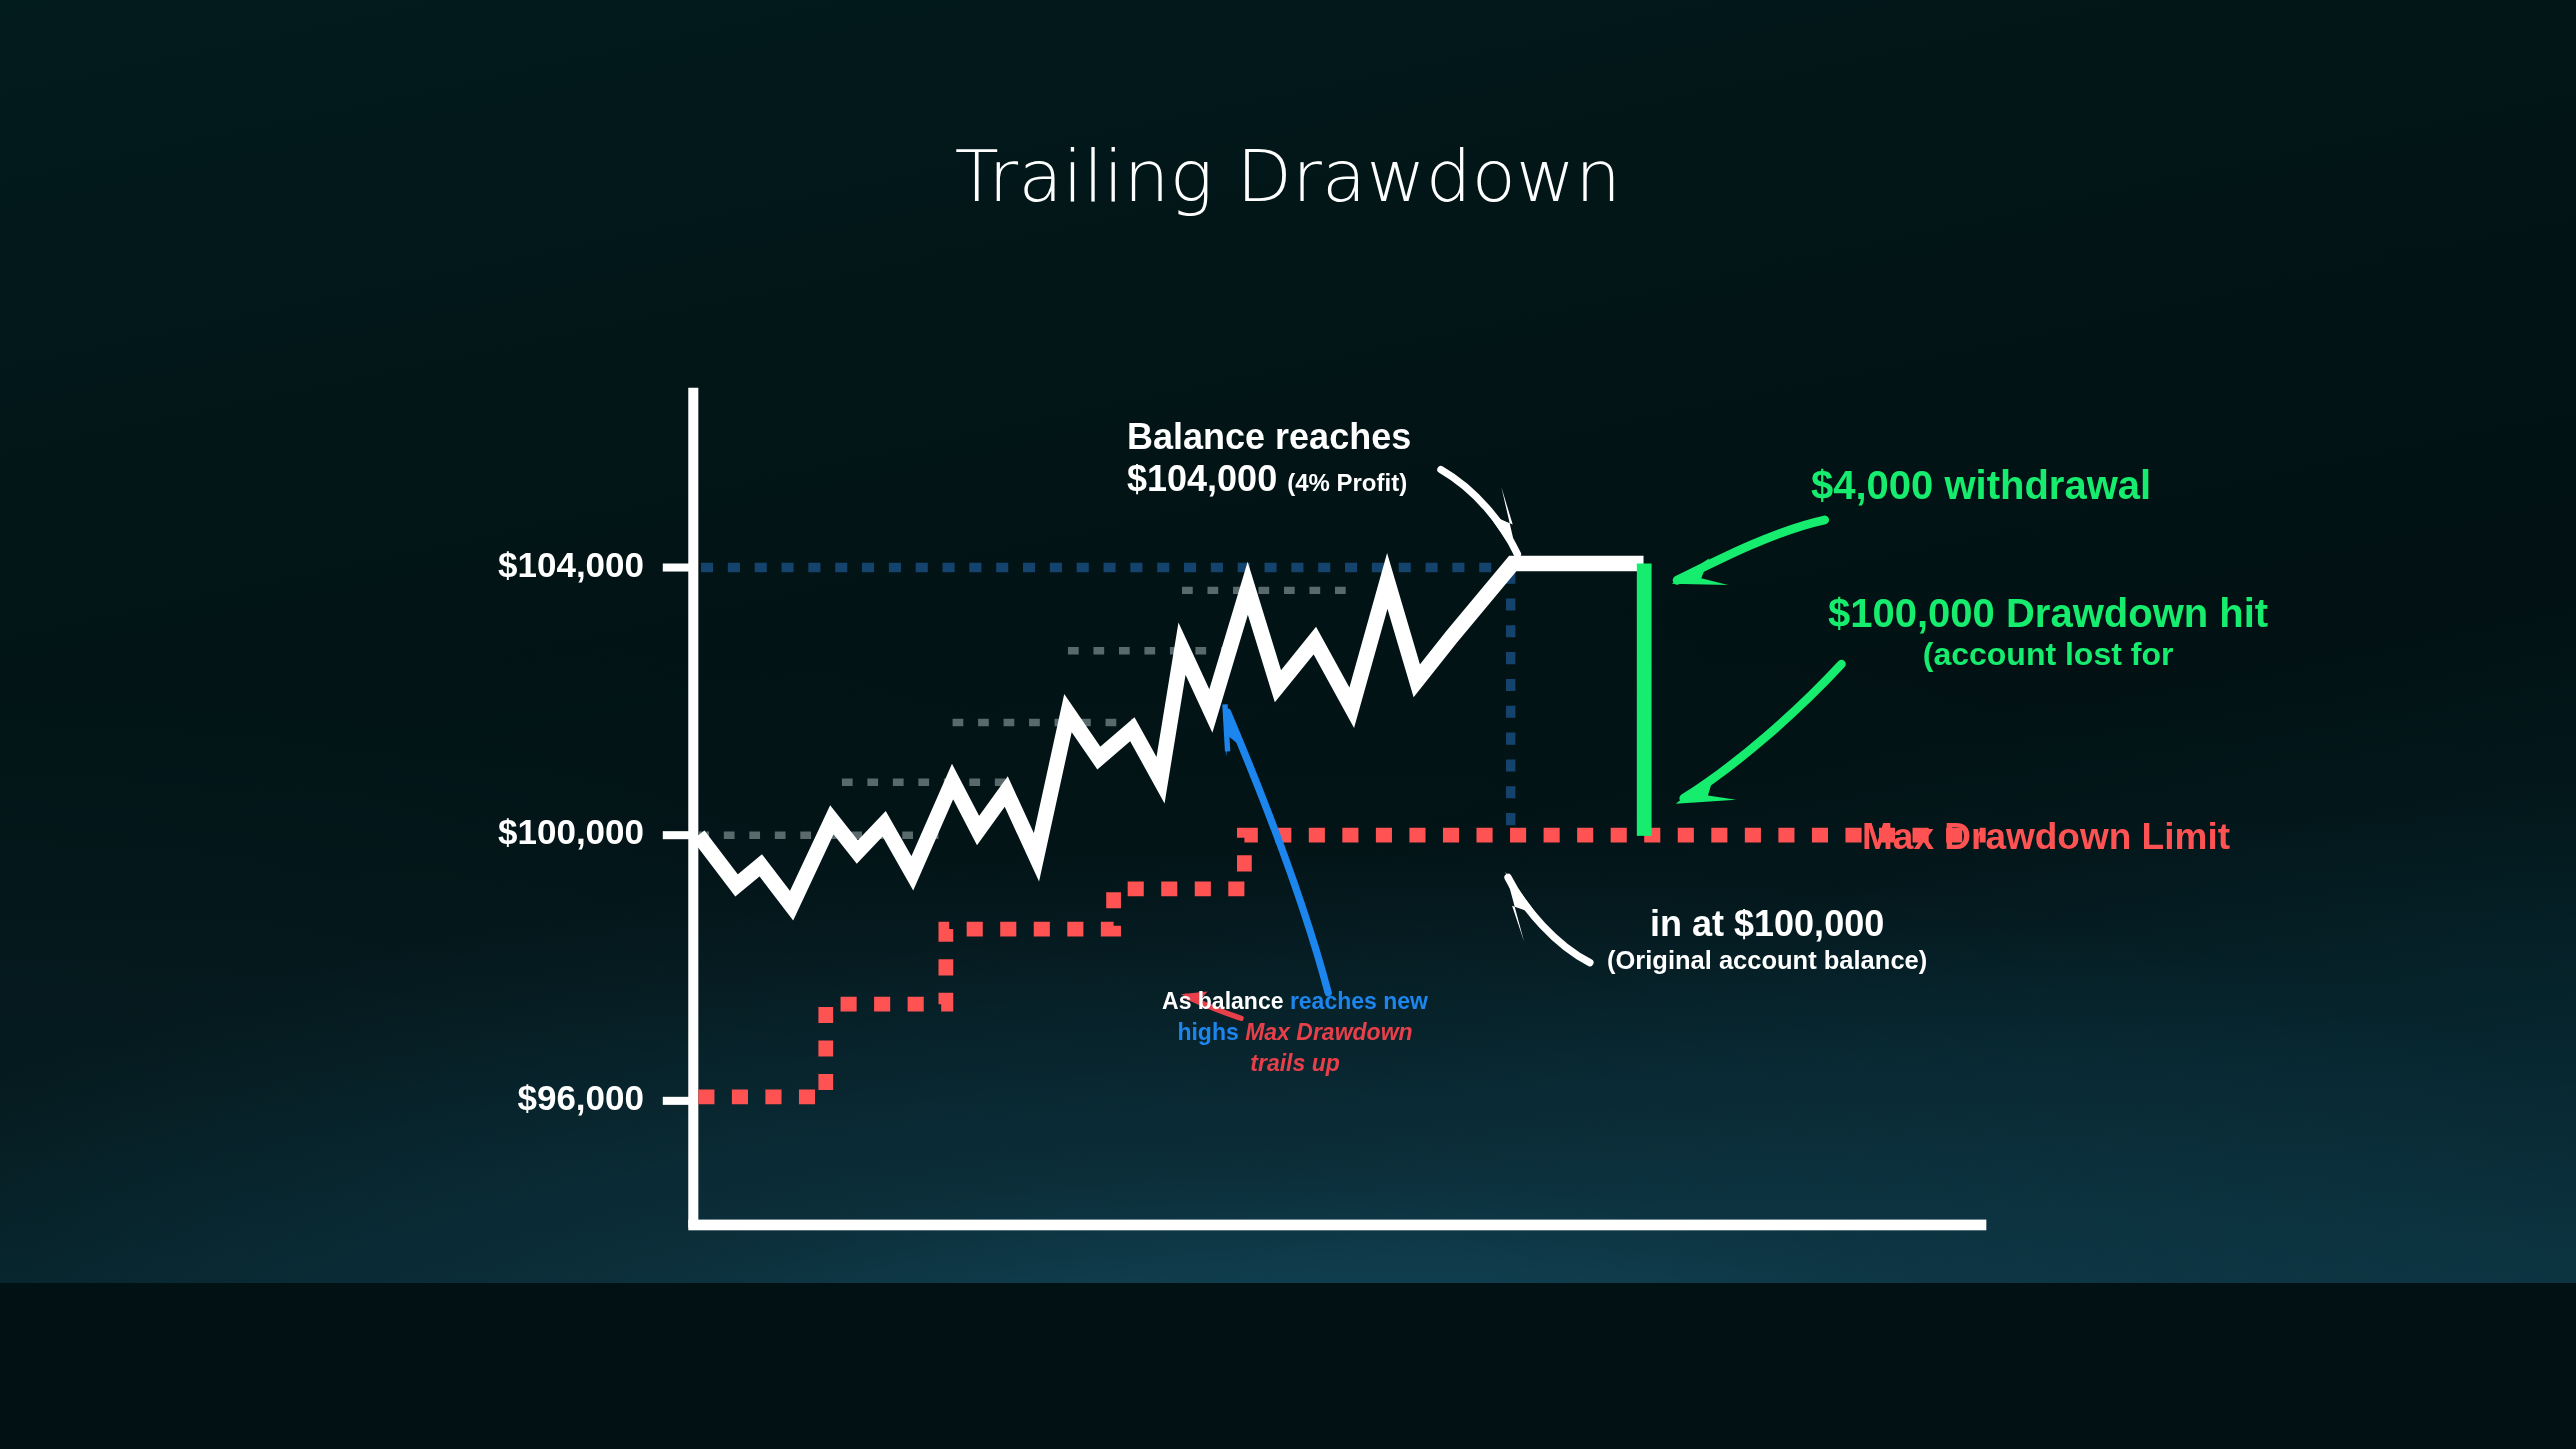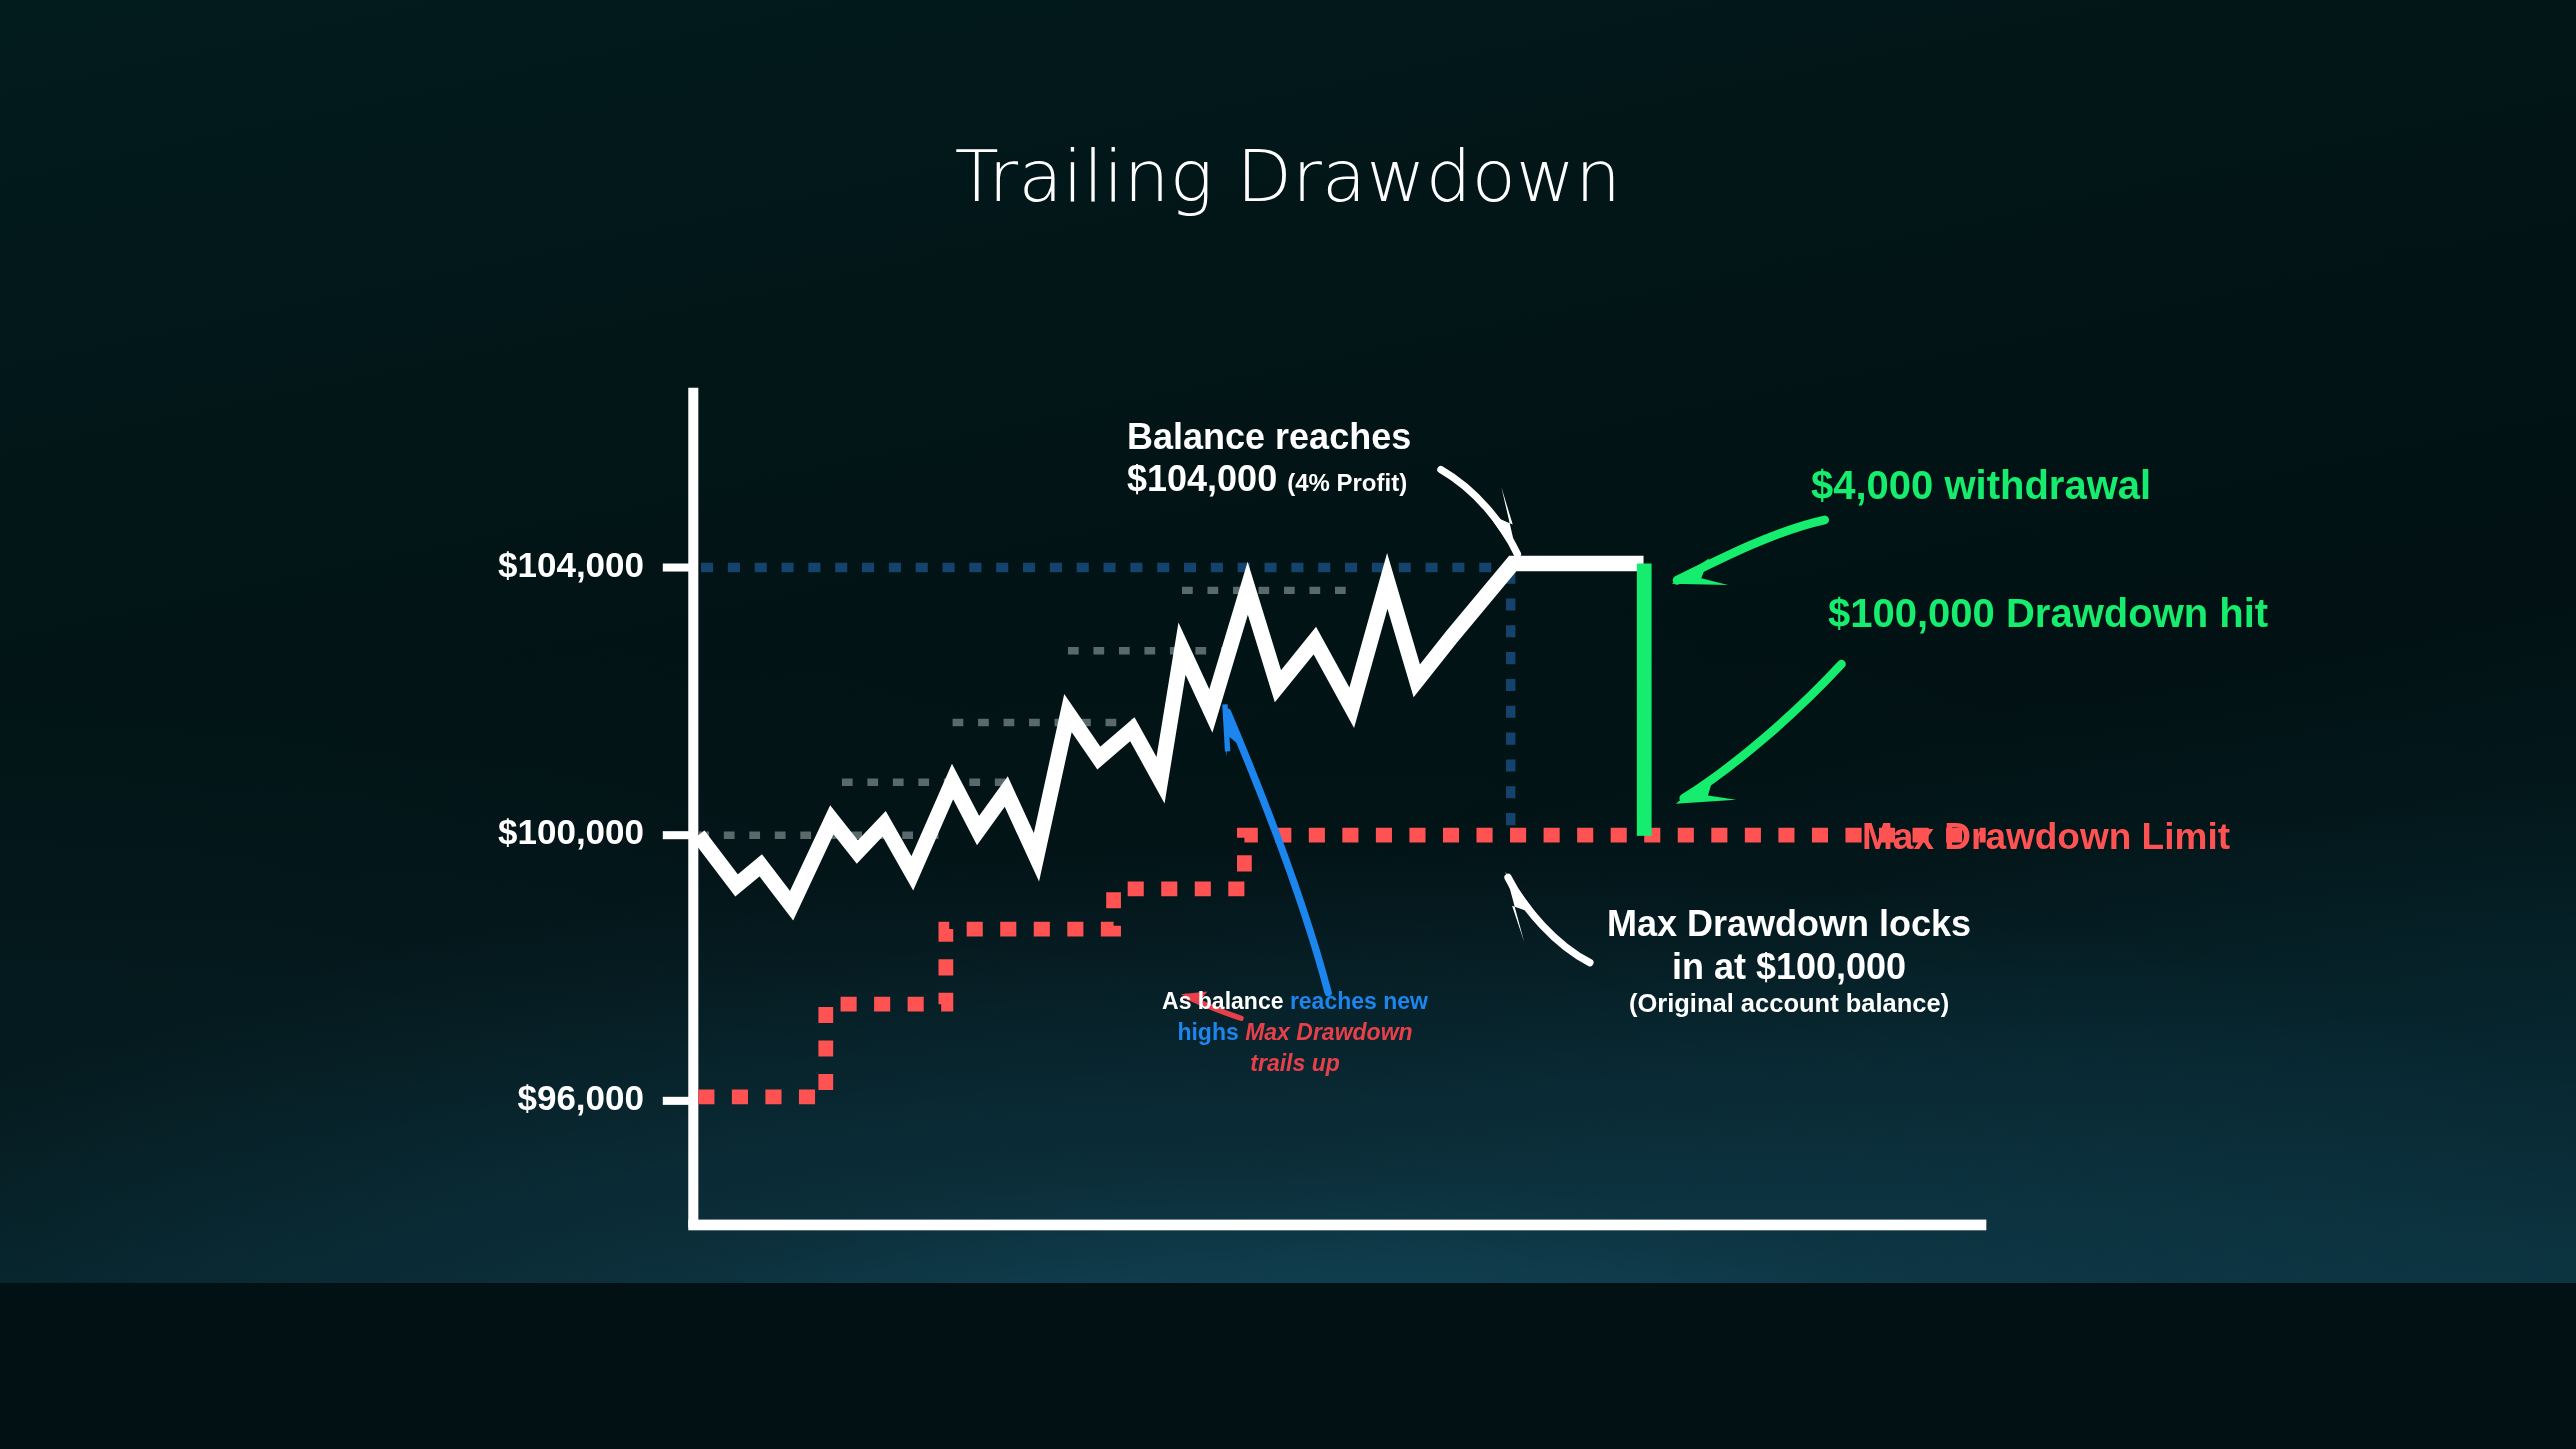--- a/index.html
+++ b/index.html
@@ -142,26 +142,26 @@
     <div>
       <span>$104,000</span>
       <span class="sm">(4% Profit)</span>
     </div>
   </div>
 
   <div class="anno g" id="a2">$4,000 withdrawal</div>
 
   <div class="anno g" id="a3">
     <div>$100,000 Drawdown hit</div>
+    <div class="sm">(account lost for</div>
   </div>
 
   <div class="anno r" id="a4">Max Drawdown Limit</div>
 
   <div class="anno w" id="a5">
-    <div>Max Drawdown locks</div>
     <div>in at $100,000</div>
     <div class="sm">(Original account balance)</div>
   </div>
 
   <div class="anno" id="a6">
     <span class="w">As balance </span><span class="bl">reaches new highs </span><span class="rd">Max Drawdown trails up</span>
   </div>
 </div>
 
 

